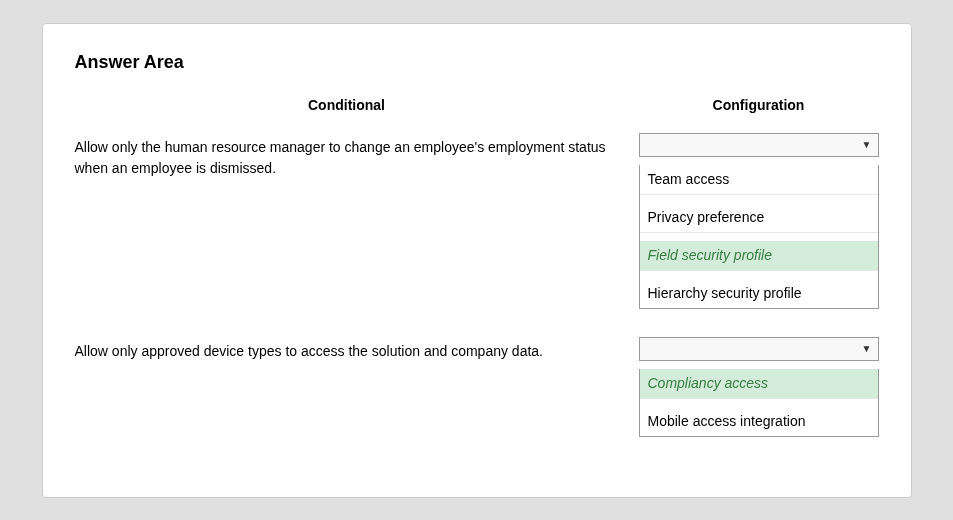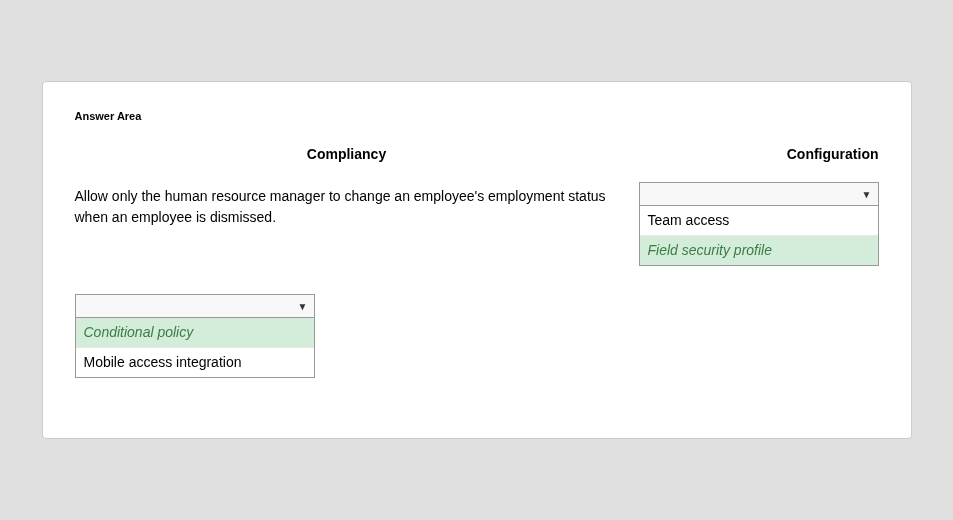--- a/index.html
+++ b/index.html
@@ -22,41 +22,41 @@
     .card {
       background: #ffffff;
       border: 1px solid #cccccc;
       border-radius: 4px;
       width: 870px;
       padding: 28px 32px 32px 32px;
     }
 
     .card-title {
       font-weight: bold;
-      font-size: 11px;
+      font-size: 18px;
       margin-bottom: 24px;
     }
 
     .table-header {
       display: flex;
       margin-bottom: 16px;
       padding-bottom: 4px;
     }
 
     .col-requirement {
       flex: 1;
       font-weight: bold;
       text-align: center;
       padding-right: 20px;
     }
 
     .col-configuration {
       width: 240px;
       font-weight: bold;
-      text-align: right;
+      text-align: center;
     }
 
     .row {
       display: flex;
       align-items: flex-start;
       margin-bottom: 28px;
     }
 
     .requirement-text {
       flex: 1;
@@ -90,60 +90,64 @@
       border: 1px solid #999;
       border-top: none;
       background: #ffffff;
     }
 
     .dropdown-item {
       padding: 4px 8px;
       line-height: 1.5;
       cursor: pointer;
       color: #000;
+      margin-top: 8px;
     }
 
     .dropdown-item.highlighted {
       background: #d4edda;
       color: #3a7d44;
       font-style: italic;
     }
 
     .dropdown-item:not(:last-child) {
       border-bottom: 1px solid #e8e8e8;
     }
   </style>
 </head>
 <body>
 
 <div class="card">
   <div class="card-title">Answer Area</div>
 
   <div class="table-header">
-    <div class="col-requirement">Compliancy</div>
+    <div class="col-requirement">Conditional</div>
     <div class="col-configuration">Configuration</div>
   </div>
 
   <div class="row" id="row1">
     <div class="requirement-text">Allow only the human resource manager to change an employee's employment status when an employee is dismissed.</div>
     <div class="dropdown-container">
       <div class="dropdown-trigger">
         <span class="dropdown-arrow">▼</span>
       </div>
       <div class="dropdown-list" id="dropdown-list-1">
           <div class="dropdown-item">Team access</div>
+          <div class="dropdown-item">Privacy preference</div>
           <div class="dropdown-item highlighted">Field security profile</div>
+          <div class="dropdown-item">Hierarchy security profile</div>
         </div>
     </div>
   </div>
 
   <div class="row" id="row2">
+    <div class="requirement-text">Allow only approved device types to access the solution and company data.</div>
     <div class="dropdown-container">
       <div class="dropdown-trigger">
         <span class="dropdown-arrow">▼</span>
       </div>
       <div class="dropdown-list" id="dropdown-list-2">
-          <div class="dropdown-item highlighted">Conditional policy</div>
+          <div class="dropdown-item highlighted">Compliancy access</div>
           <div class="dropdown-item">Mobile access integration</div>
         </div>
     </div>
   </div>
 </div>
 
 </body></html>

